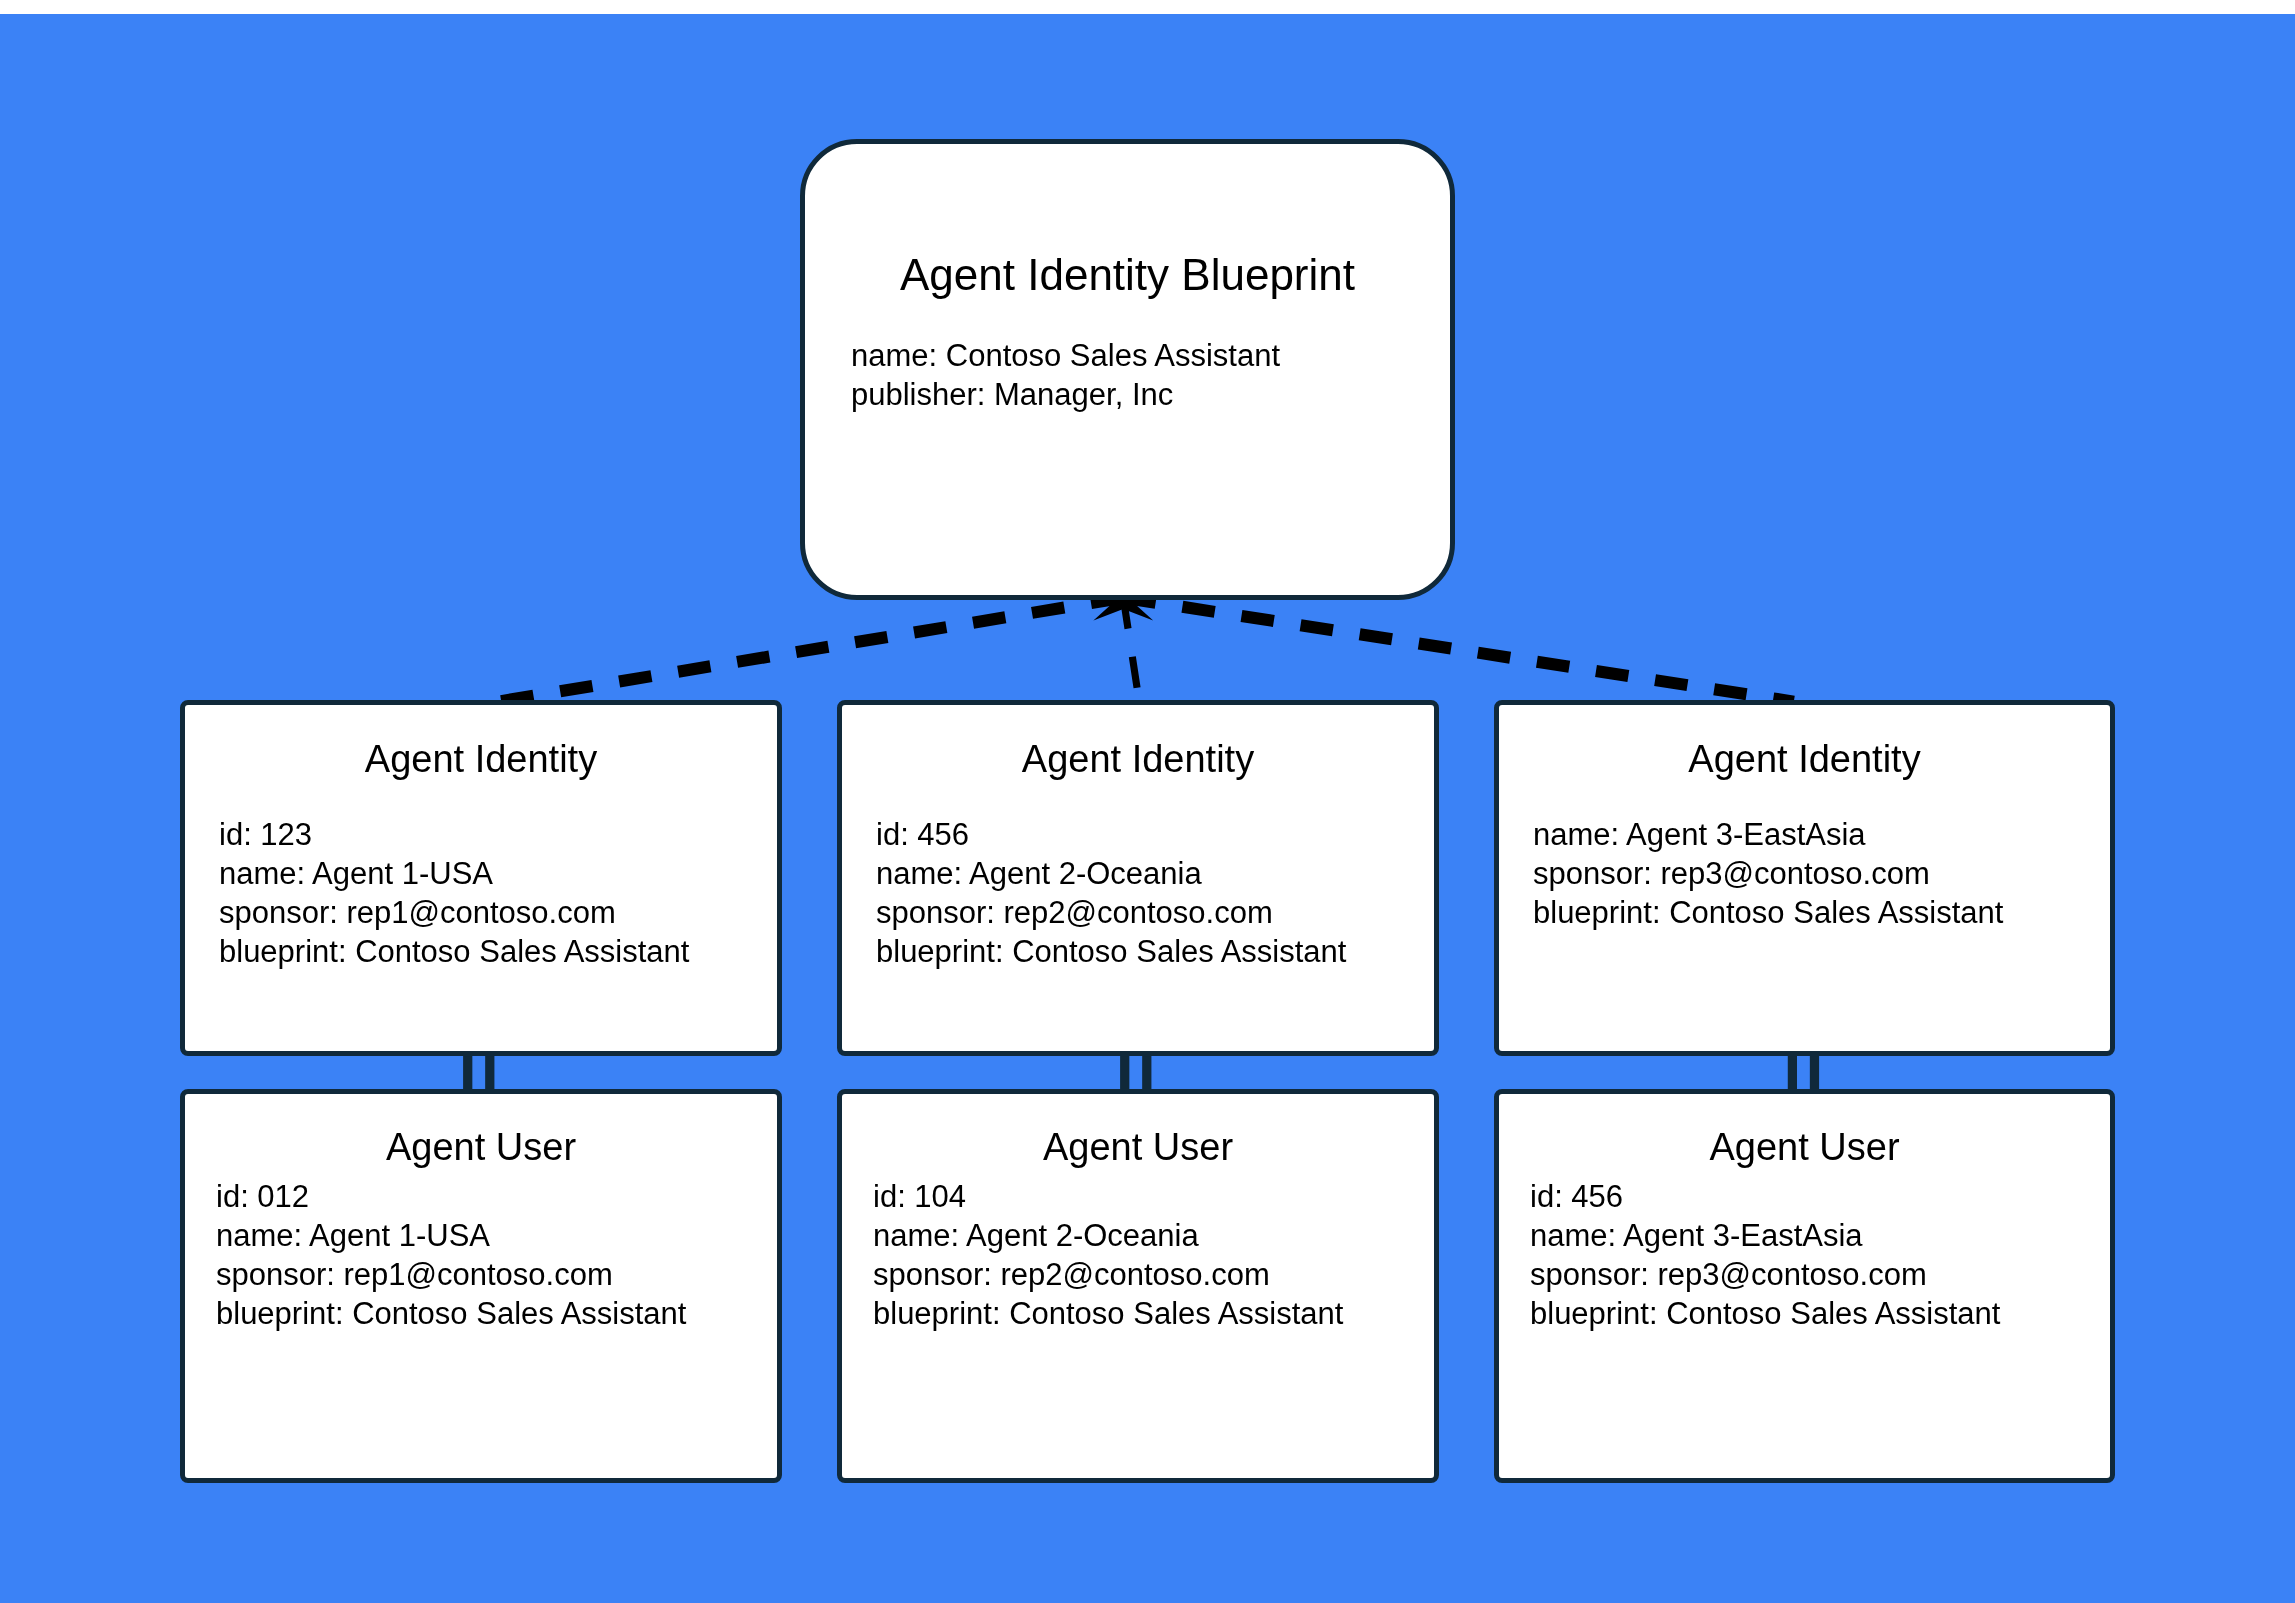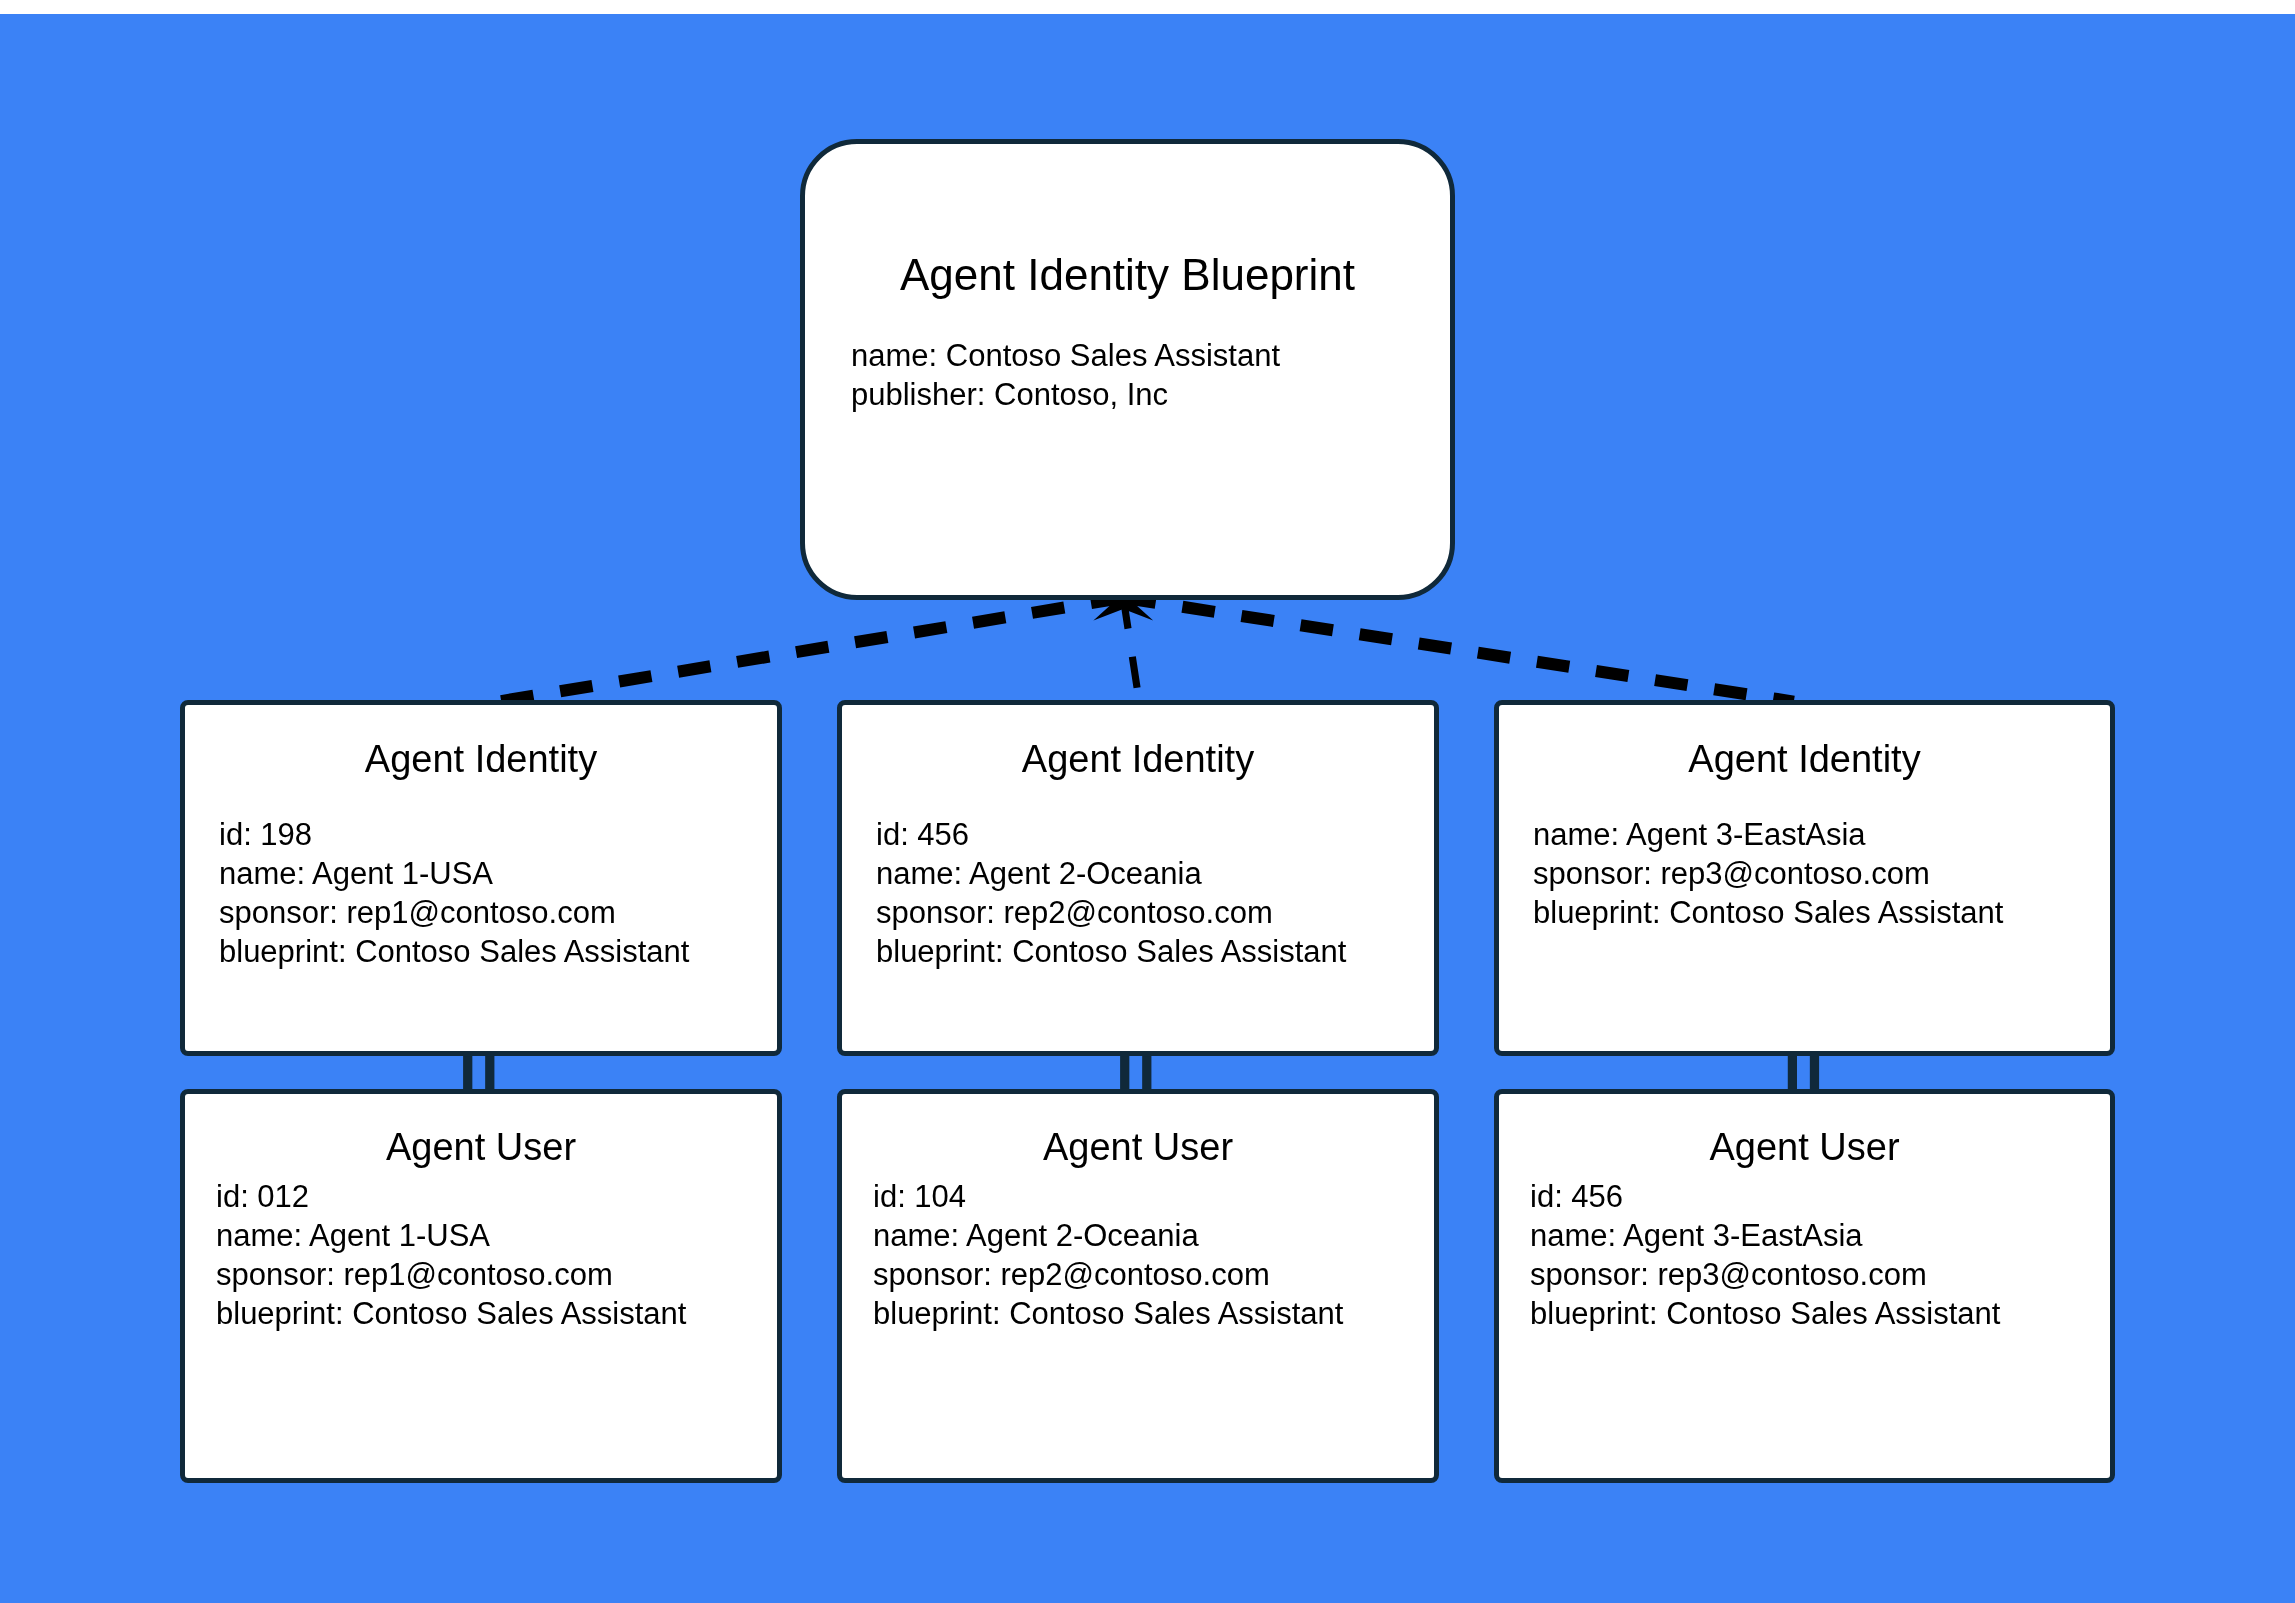--- a/index.html
+++ b/index.html
@@ -121,28 +121,28 @@
     <g>
       <line x1="2518" y1="1462" x2="2518" y2="1514" stroke="#10293a" stroke-width="13"></line>
       <line x1="2549" y1="1462" x2="2549" y2="1514" stroke="#10293a" stroke-width="13"></line>
     </g>
   </svg>
 
   <div class="node" id="node-blueprint">
     <div class="node-title">Agent Identity Blueprint</div>
     <div class="node-body">
       <span class="row">name: Contoso Sales Assistant</span>
-      <span class="row">publisher: Contoso, Inc</span>
+      <span class="row">publisher: Manager, Inc</span>
     </div>
   </div>
 
   <div class="node node-identity col-left">
     <div class="node-title">Agent Identity</div>
     <div class="node-body">
-      <span class="row">id: 198</span>
+      <span class="row">id: 123</span>
       <span class="row">name: Agent 1-USA</span>
       <span class="row">sponsor: rep1@contoso.com</span>
       <span class="row">blueprint: Contoso Sales Assistant</span>
     </div>
   </div>
 
   <div class="node node-identity col-mid">
     <div class="node-title">Agent Identity</div>
     <div class="node-body">
       <span class="row">id: 456</span>

